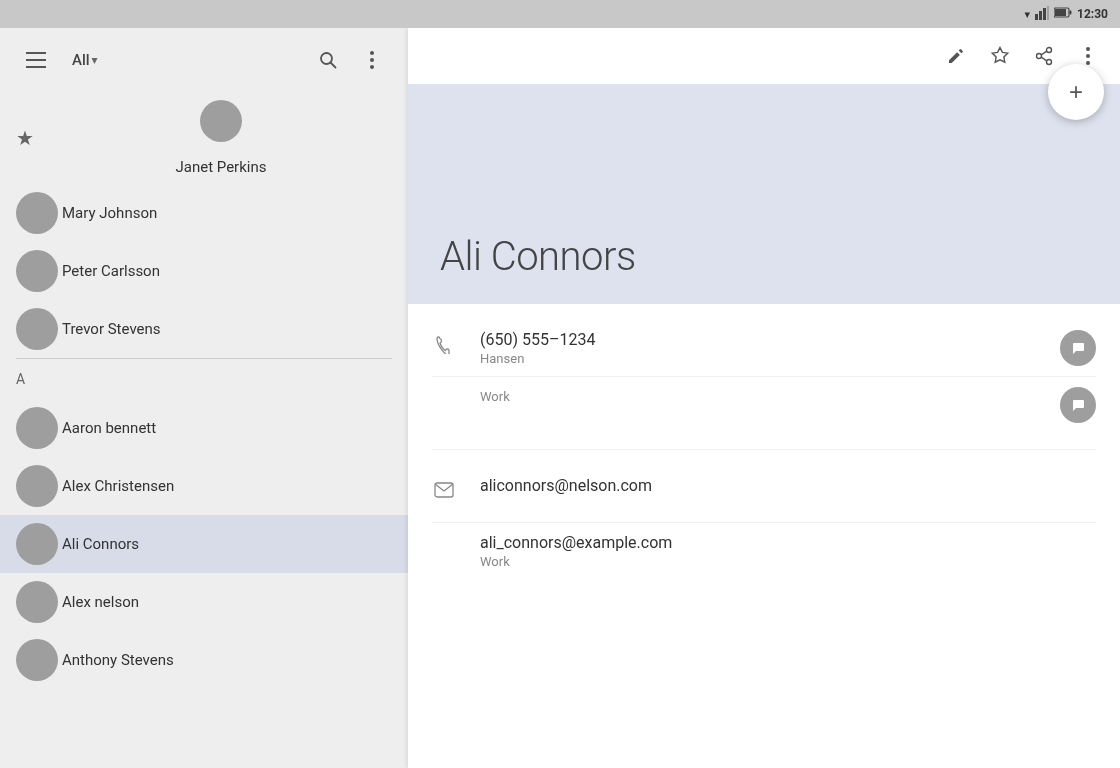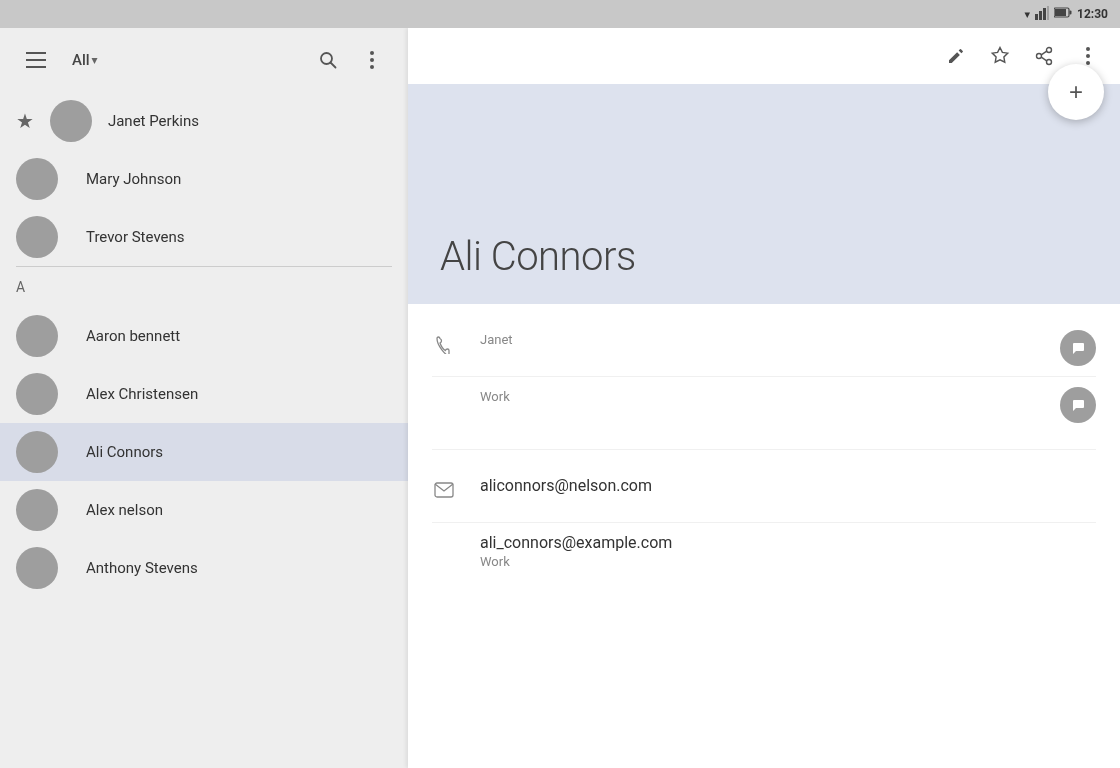--- a/index.html
+++ b/index.html
@@ -144,21 +144,21 @@
     }
     .star-icon {
       color: #666;
       font-size: 20px;
     }
 
     .contact-item {
       display: flex;
       align-items: center;
       padding: 8px 16px;
-      gap: 28px;
+      gap: 4px;
       cursor: pointer;
       min-height: 56px;
     }
     .contact-item.selected {
       background: #d8dce8;
     }
 
     .avatar {
       width: 42px;
       height: 42px;
@@ -381,30 +381,34 @@
               <circle cx="2" cy="16" r="2" fill="#555"></circle>
             </svg>
         </button>
       </div>
     </div>
 
     <div class="contact-list">
 
       <div class="starred-section">
         <span class="star-icon">★</span>
-        <span class="contact-item" style="padding:0; gap:0; background:none; min-height:0; display:flex; align-items:center; gap:16px; width:100%;">
+        <span class="contact-item" style="padding:0; gap:0; background:none; min-height:0; display:flex; align-items:center; gap:16px; width:100%;flex-direction:column;">
           <div class="avatar"></div>
           <span class="contact-name">Janet Perkins</span>
         </span>
       </div>
 
       <div>
         <div class="contact-item">
           <div class="avatar"></div>
           <span class="contact-name">Mary Johnson</span>
+        </div>
+        <div class="contact-item">
+          <div class="avatar"></div>
+          <span class="contact-name">Peter Carlsson</span>
         </div>
         <div class="contact-item">
           <div class="avatar"></div>
           <span class="contact-name">Trevor Stevens</span>
         </div>
       </div>
 
       <div class="section-divider"></div>
 
       <div class="section-header">
@@ -472,21 +476,22 @@
     <div class="detail-content">
       <div class="detail-section">
 
         <div class="detail-row">
           <div class="detail-row-icon">
             <svg width="20" height="20" viewBox="0 0 20 20" fill="none">
                 <path d="M4.5 3C4.5 3 3 3 3 4.5c0 7.5 9 16.5 10.5 16.5 1.5 0 1.5-1.5 1.5-1.5v-3s0-1.5-1.5-1.5c-1.5 0-2.25 1.5-2.25 1.5S8 14.5 6 9c0 0 1.5-.75 1.5-2.25S6 4.5 6 4.5 5.5 3 4.5 3z" stroke="#888" stroke-width="1.3" fill="none"></path>
               </svg>
           </div>
           <div class="detail-row-content">
-            <div class="detail-row-label">Janet</div>
+            <div class="detail-row-value">(650) 555–1234</div>
+            <div class="detail-row-label">Hansen</div>
           </div>
           <div class="detail-row-action">
             <svg width="14" height="14" viewBox="0 0 14 14">
                 <path d="M2 2h10a1 1 0 011 1v6a1 1 0 01-1 1H5l-3 3V3a1 1 0 011-1z" fill="white"></path>
               </svg>
           </div>
         </div>
 
         <div class="detail-divider"></div>
 

